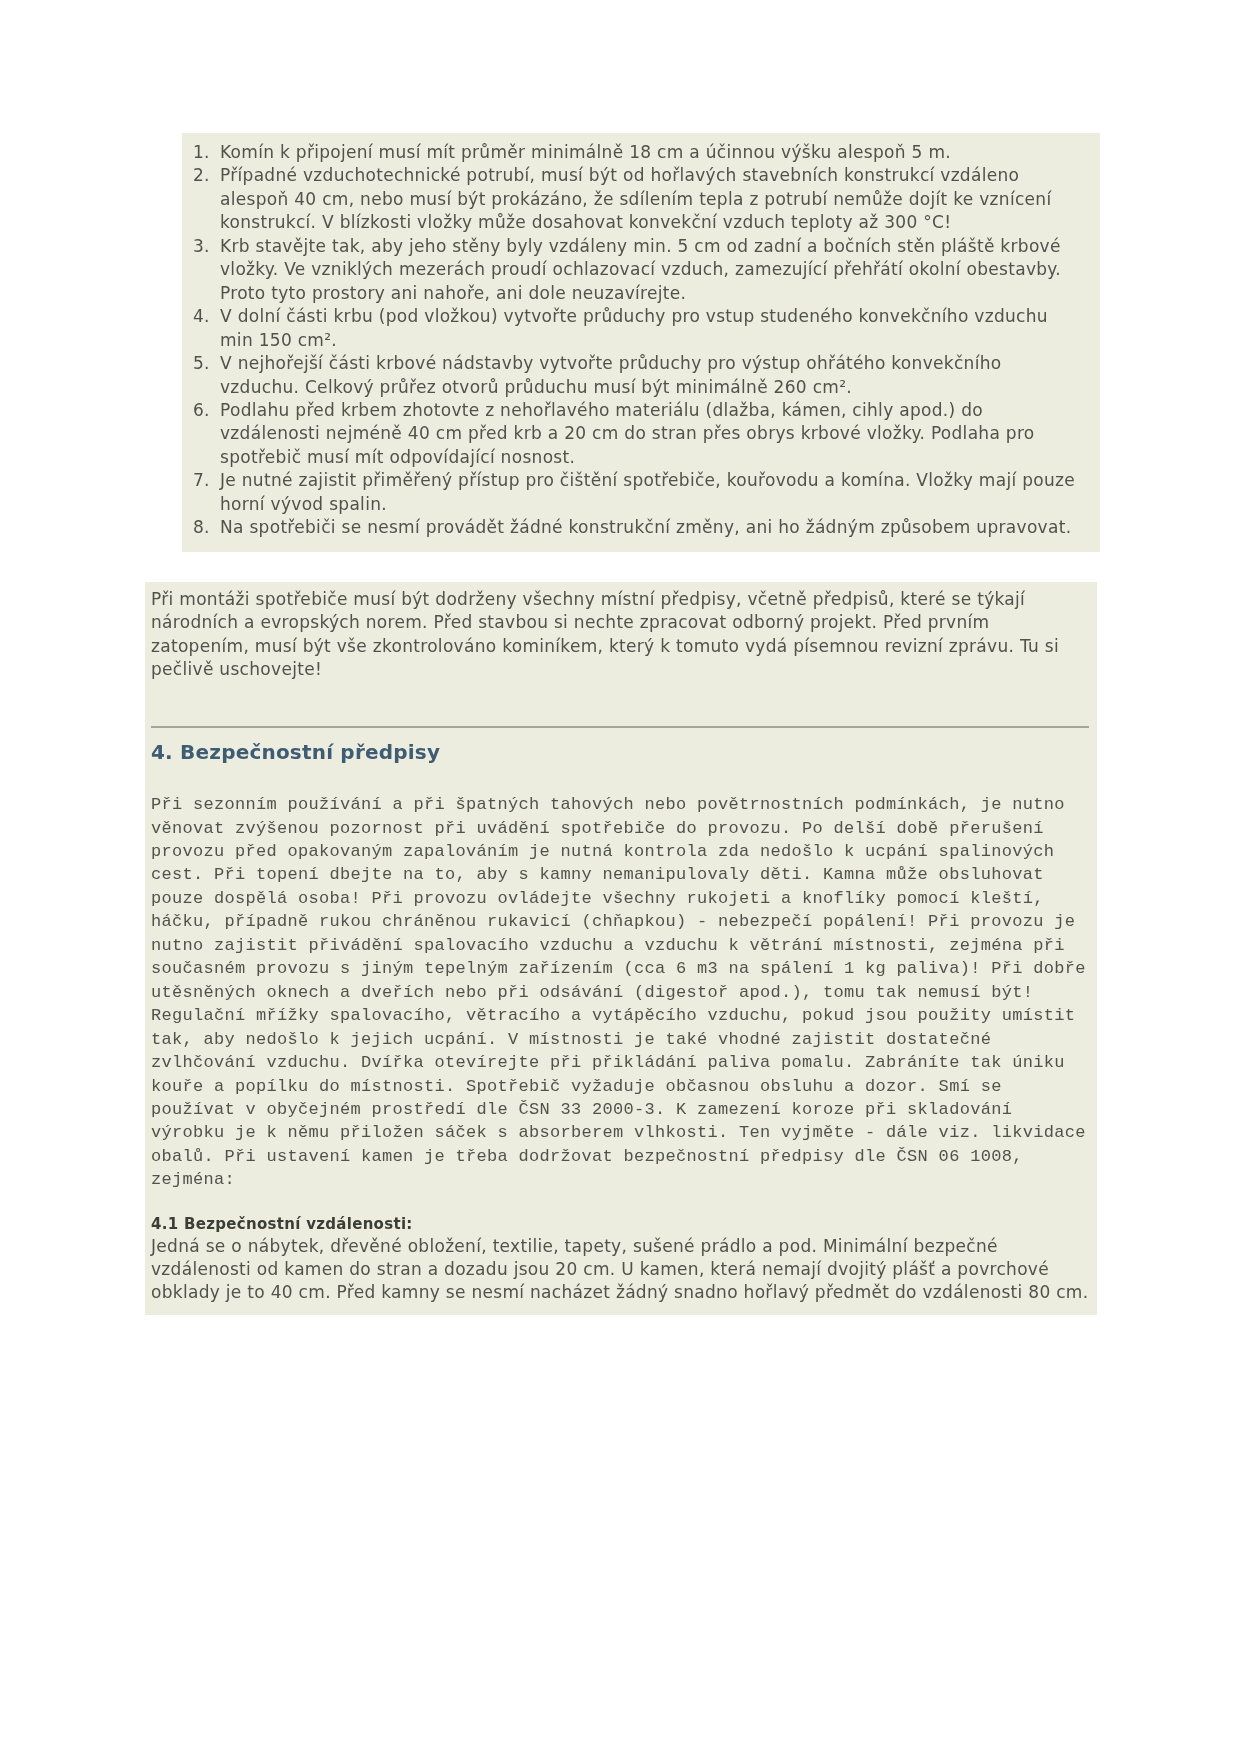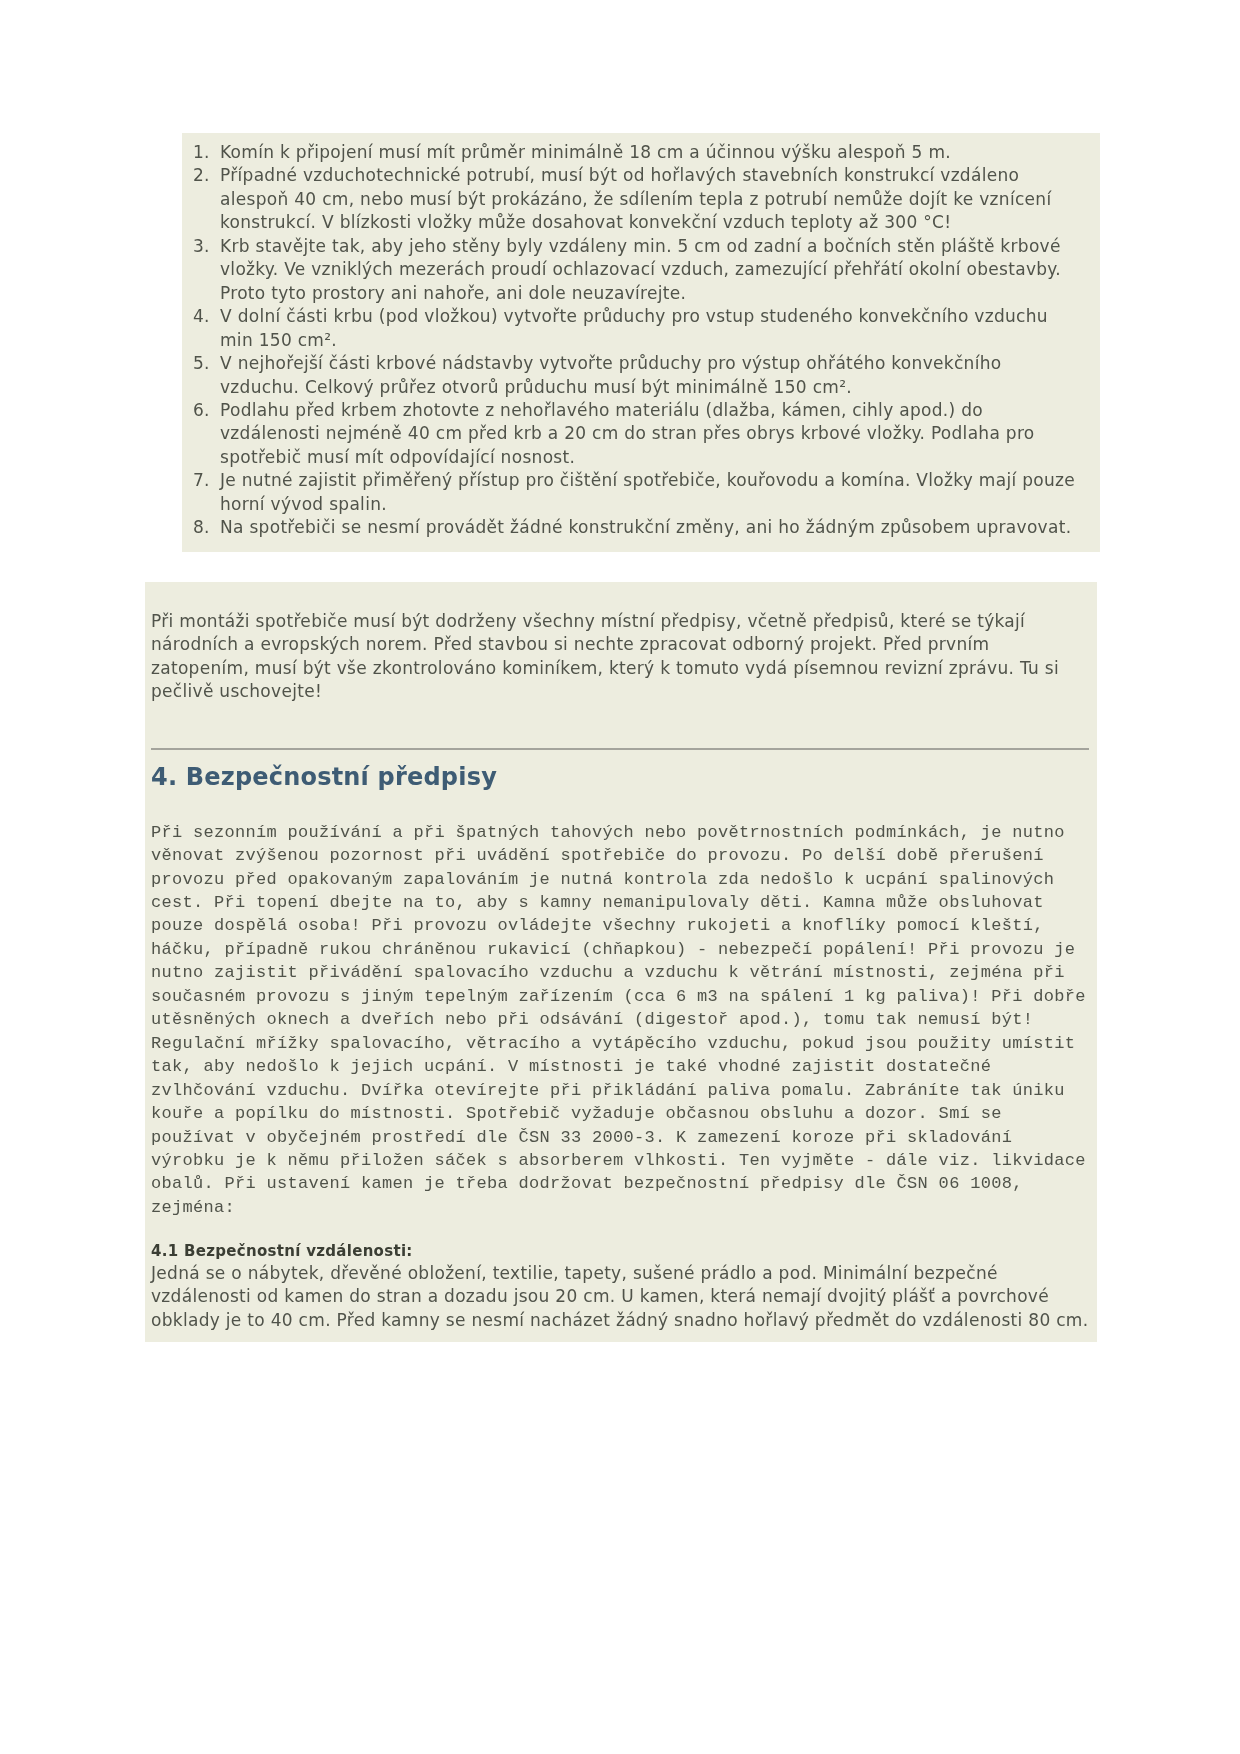--- a/index.html
+++ b/index.html
@@ -45,36 +45,36 @@
   .li-text {
     flex: 1;
     padding-right: 16px;
   }
   
   .main-block {
     margin: 30px 2px 0 145px;
     width: 952px;
     box-sizing: border-box;
     background: #ededdf;
-    padding: 28px 8px 10px 6px;
+    padding: 6px 8px 10px 6px;
     font-size: 17px;
     line-height: 1.38;
     letter-spacing: 0.3px;
   }
   .intro-par {
     margin: 0 0 44px 0;
   }
   .section-divider {
     border: none;
     border-top: 2px solid #a4a49c;
     margin: 0;
   }
   .section-heading {
     margin: 11px 0 27px 0;
-    font-size: 24px;
+    font-size: 20px;
     font-weight: bold;
     color: #3e5c74;
     letter-spacing: 0.2px;
   }
   .body-par {
     margin: 0 0 22px 0;
     font-family: Liberation Mono, monospace;
   }
   .sub-heading {
     margin: 0;
@@ -108,21 +108,21 @@
       <li>
         <span class="li-num">3.</span>
         <span class="li-text">Krb stavějte tak, aby jeho stěny byly vzdáleny min. 5 cm od zadní a bočních stěn pláště krbové vložky. Ve vzniklých mezerách proudí ochlazovací vzduch, zamezující přehřátí okolní obestavby. Proto tyto prostory ani nahoře, ani dole neuzavírejte.</span>
       </li>
       <li>
         <span class="li-num">4.</span>
         <span class="li-text">V dolní části krbu (pod vložkou) vytvořte průduchy pro vstup studeného konvekčního vzduchu min 150 cm².</span>
       </li>
       <li>
         <span class="li-num">5.</span>
-        <span class="li-text">V nejhořejší části krbové nádstavby vytvořte průduchy pro výstup ohřátého konvekčního vzduchu. Celkový průřez otvorů průduchu musí být minimálně 150 cm².</span>
+        <span class="li-text">V nejhořejší části krbové nádstavby vytvořte průduchy pro výstup ohřátého konvekčního vzduchu. Celkový průřez otvorů průduchu musí být minimálně 260 cm².</span>
       </li>
       <li>
         <span class="li-num">6.</span>
         <span class="li-text">Podlahu před krbem zhotovte z nehořlavého materiálu (dlažba, kámen, cihly apod.) do vzdálenosti nejméně 40 cm před krb a 20 cm do stran přes obrys krbové vložky. Podlaha pro spotřebič musí mít odpovídající nosnost.</span>
       </li>
       <li>
         <span class="li-num">7.</span>
         <span class="li-text">Je nutné zajistit přiměřený přístup pro čištění spotřebiče, kouřovodu a komína. Vložky mají pouze horní vývod spalin.</span>
       </li>
       <li>

